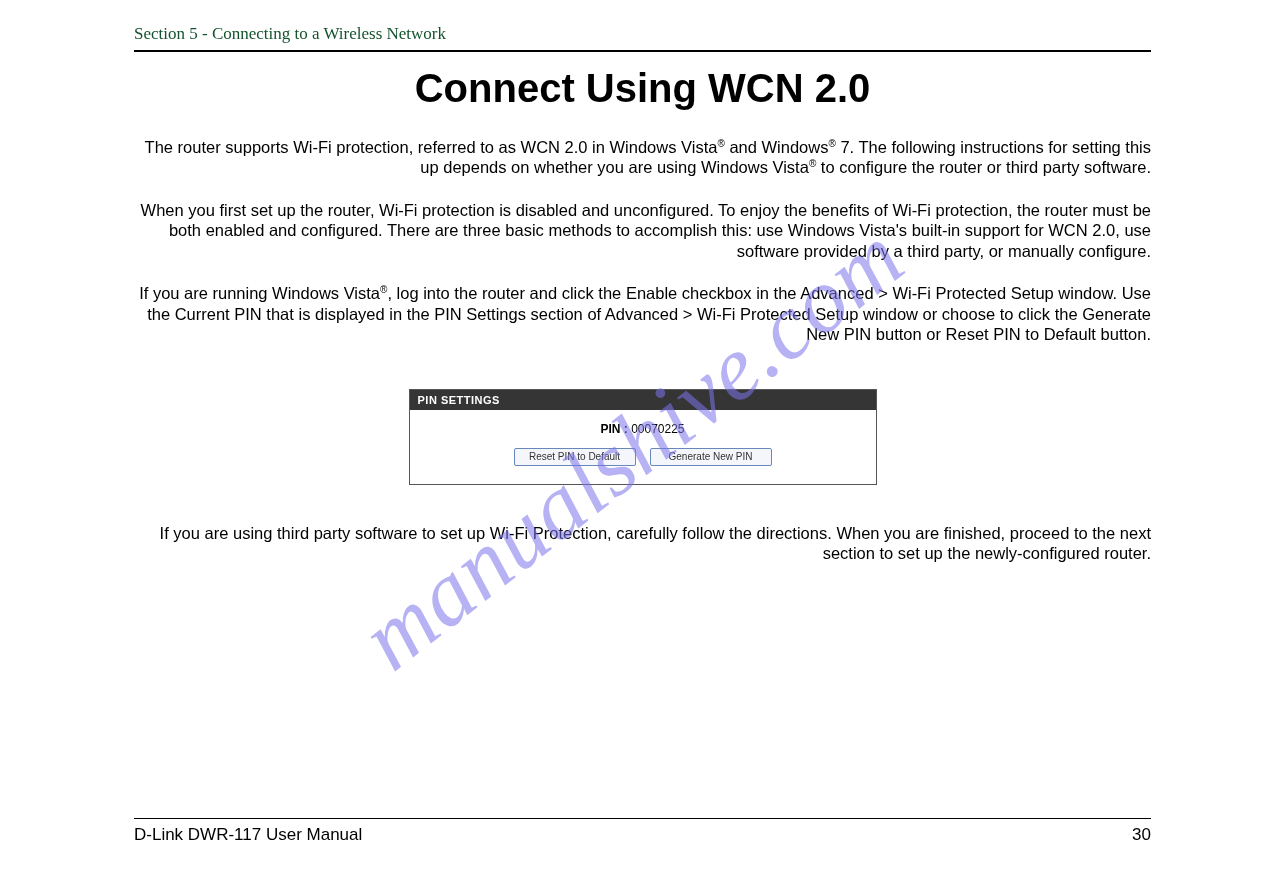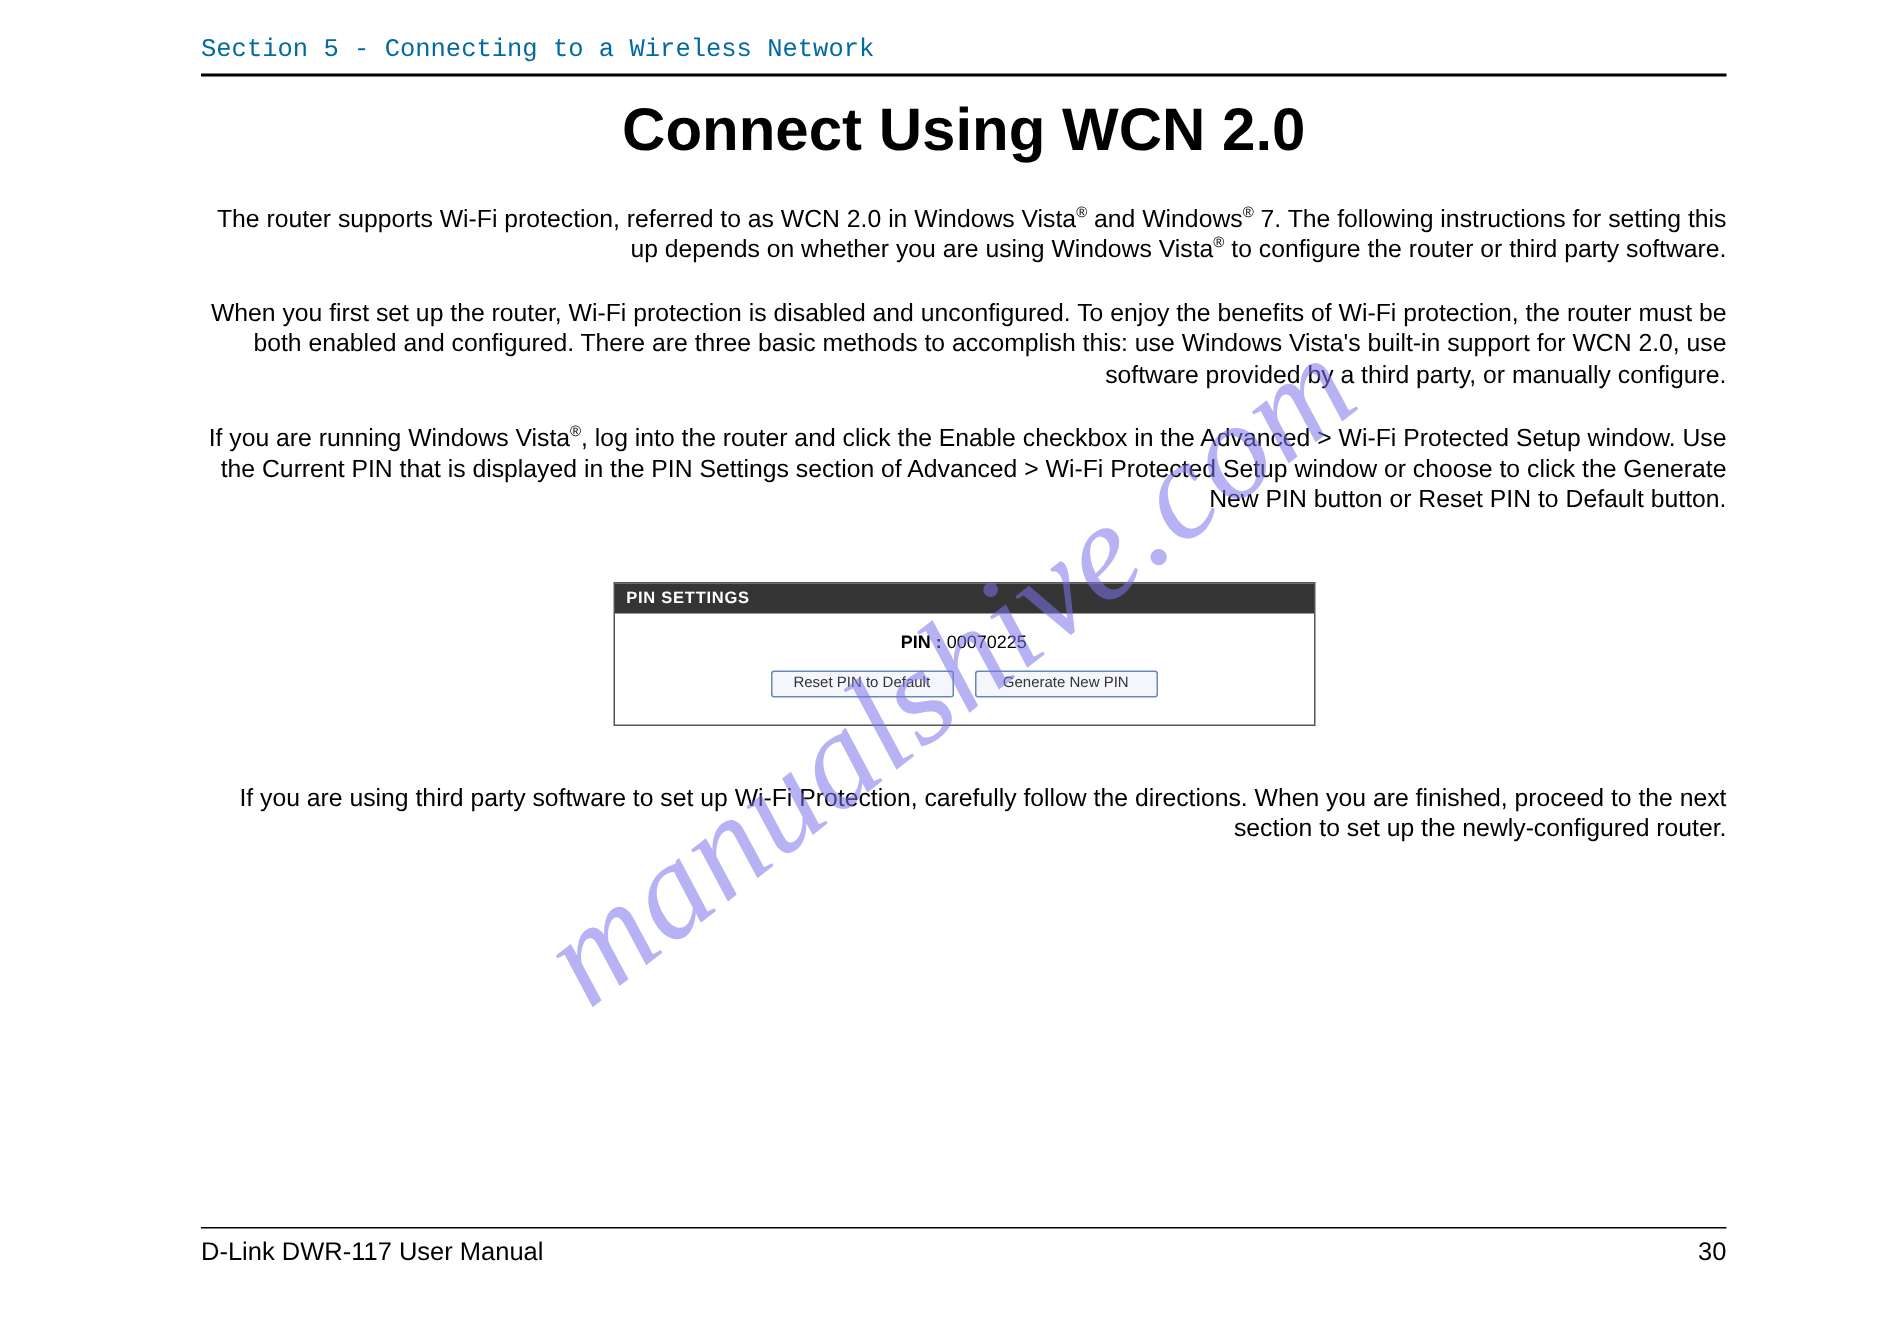--- a/index.html
+++ b/index.html
@@ -12,25 +12,25 @@
     position: relative;
     color: #000;
   }
   .page {
     padding: 24px 112px 0 134px;
     position: relative;
     height: 100%;
     box-sizing: border-box;
   }
   .section-header {
-    font-family: Liberation Mono, monospace;
+    font-family: Liberation Serif, serif;
     font-stretch: condensed;
     font-size: 17px;
     letter-spacing: 0px;
-    color: #0369a1;
+    color: #14532d;
     padding-bottom: 6px;
     border-bottom: 2px solid #000;
     margin-bottom: 14px;
   }
   h1.title {
     font-family: "Arial Narrow", Arial, sans-serif;
     font-stretch: condensed;
     font-weight: bold;
     font-size: 40px;
     text-align: center;

